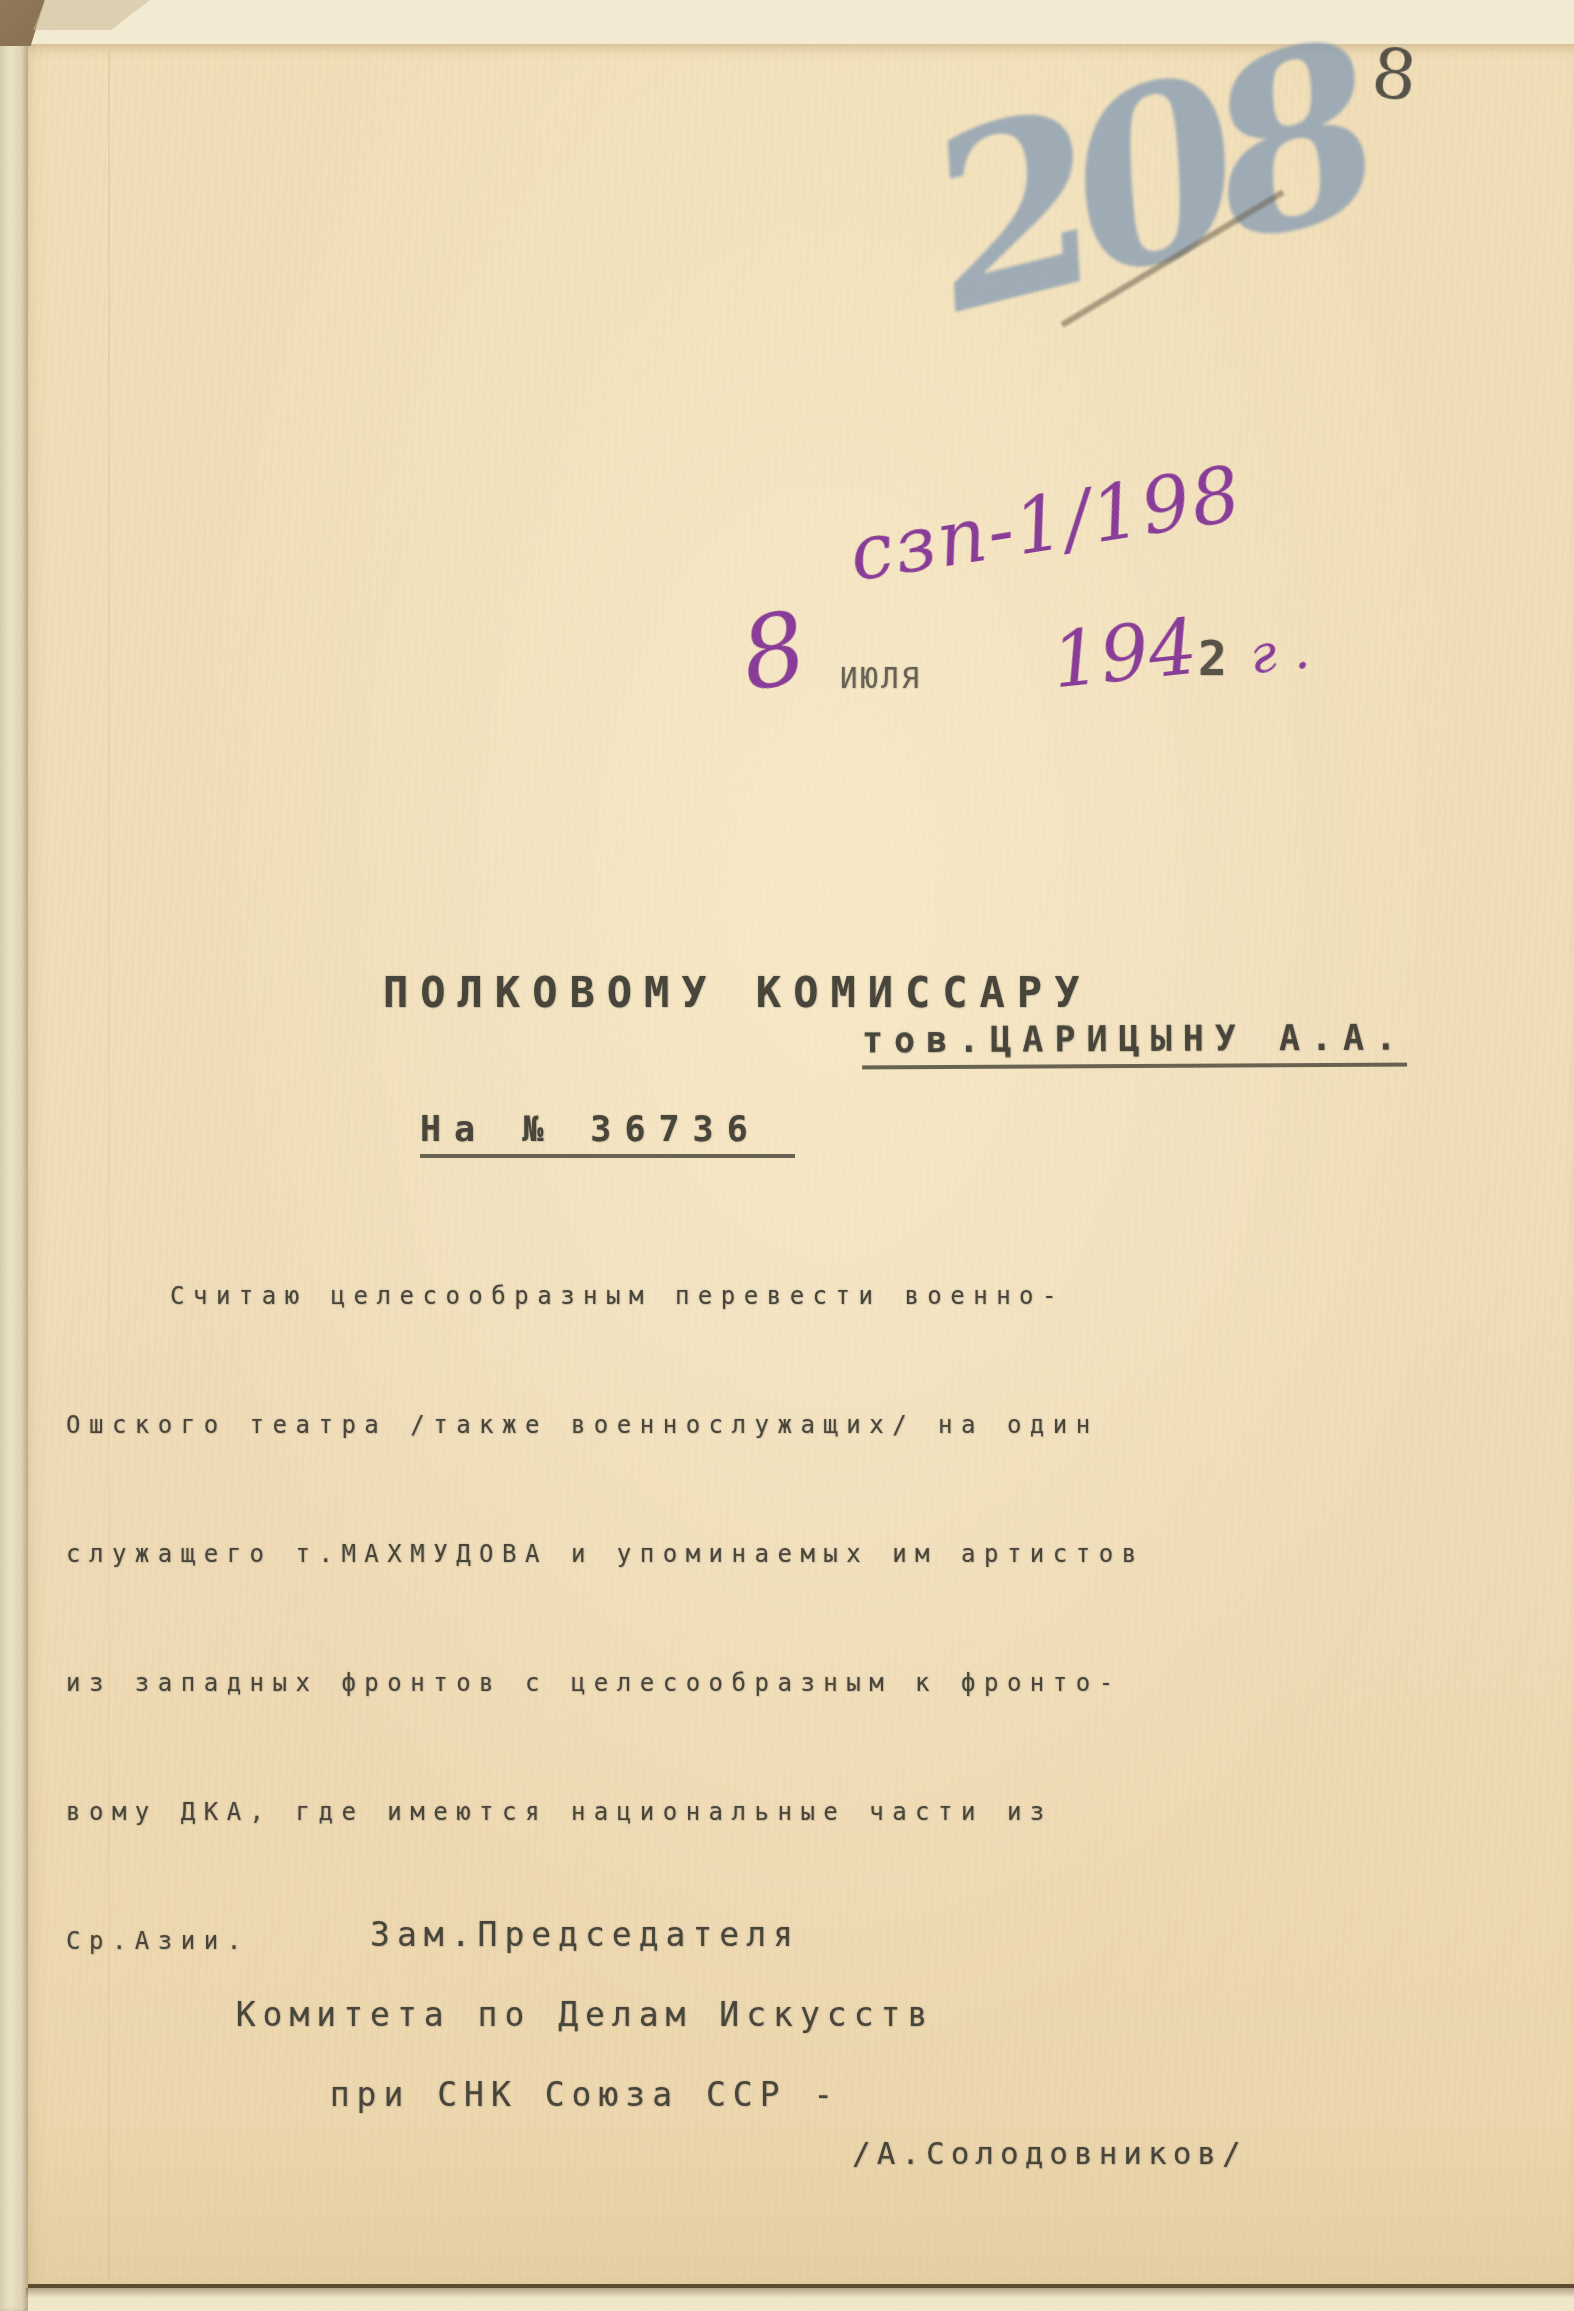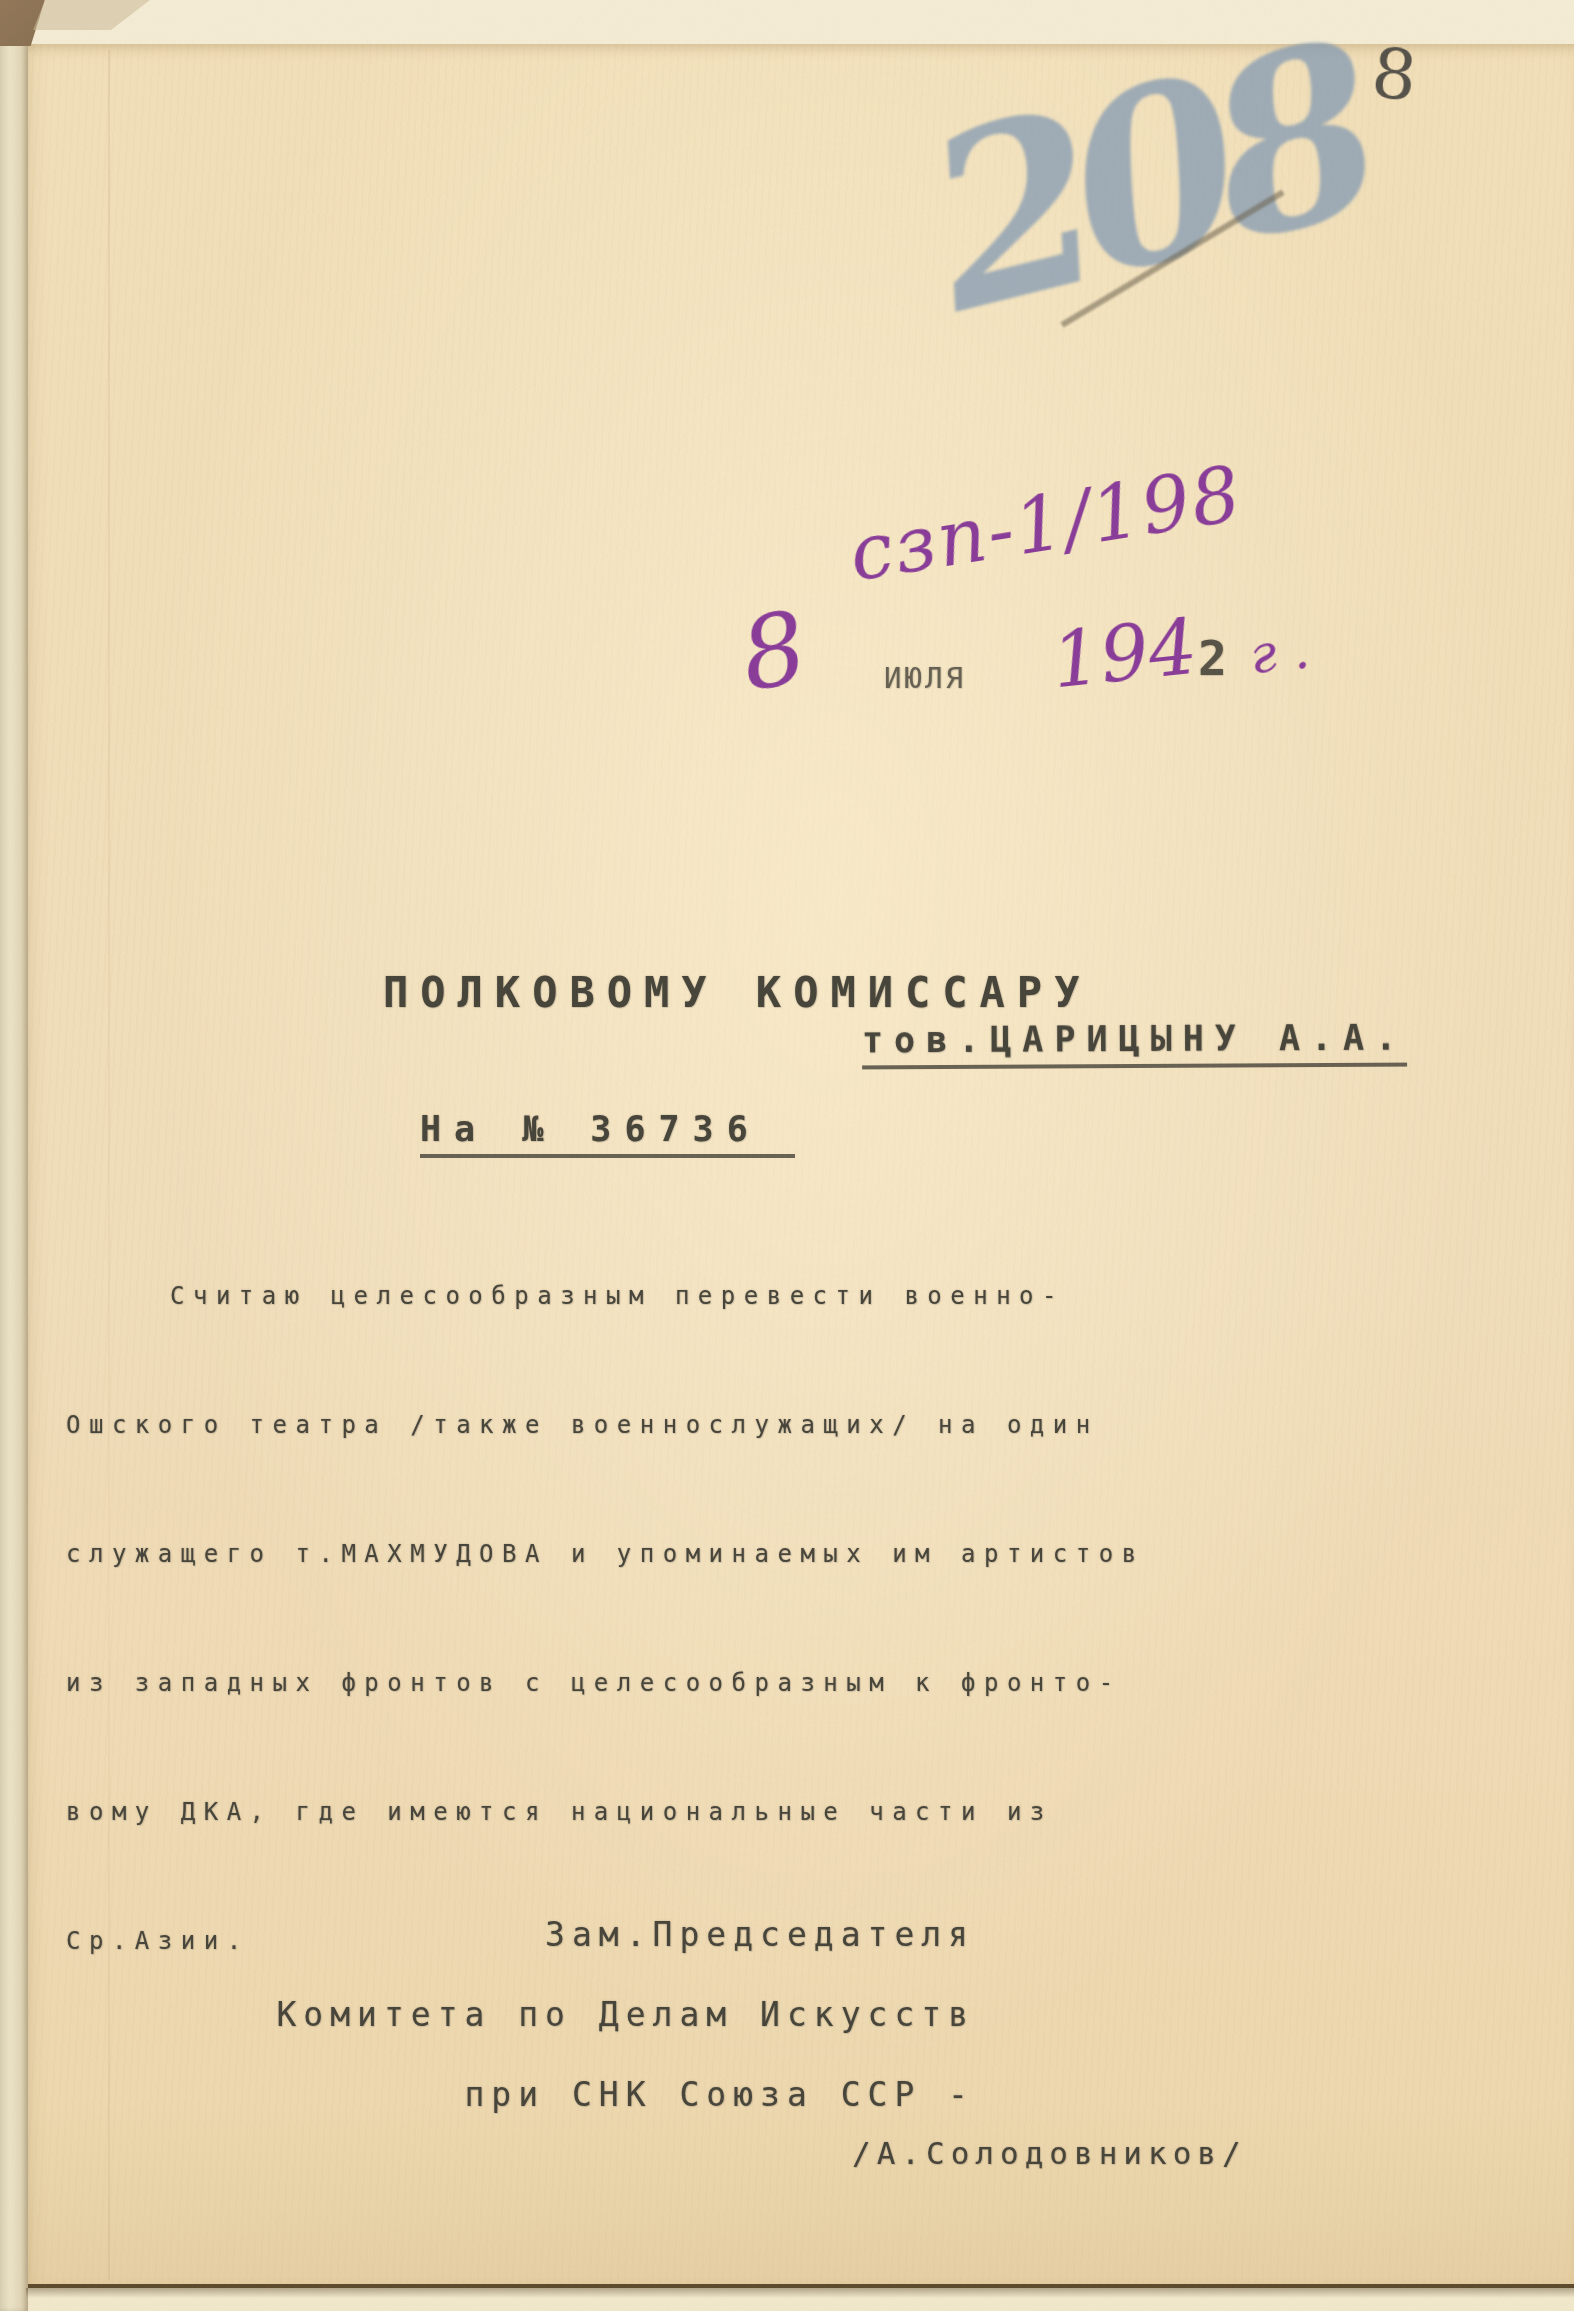--- a/index.html
+++ b/index.html
@@ -50,21 +50,21 @@
     filter:blur(0.55px);
     text-shadow:0 0 2px rgba(72,69,59,.35), 1px 1px 0 rgba(72,69,59,.12);
     white-space:pre;
   }
   .typed.bold{font-weight:bold;}
   .u{border-bottom:4px solid rgba(70,66,55,.8); padding-bottom:7px;}
   .body-lines{position:absolute; left:66px; top:1252px;}
   .body-lines .bl{height:97px; font-size:24px; letter-spacing:8.5px; white-space:pre;}
   .body-lines .bl:first-child{margin-left:104px;}
   .sig-block{position:absolute; left:195px; top:1886px; width:780px; text-align:center;}
-  .sig-block div{height:48px; font-size:33px; letter-spacing:7px;text-align:right;}
+  .sig-block div{height:48px; font-size:33px; letter-spacing:7px;}
 
   
   .hand-purple{
     position:absolute; font-family:"DejaVu Serif","Liberation Serif",serif;
     font-style:italic; color:#8a3d99; filter:blur(.4px); line-height:1; white-space:pre;
   }
   .hand-blue{
     position:absolute; font-family:"DejaVu Serif","Liberation Serif",serif;
     font-style:italic; font-weight:bold; color:rgba(128,153,180,.72);
     filter:blur(1.4px); line-height:1; letter-spacing:-22px; white-space:pre;
@@ -90,21 +90,21 @@
   <div class="corner-tan"></div>
   <div class="crease-v"></div>
   <div class="below-shadow"></div>
 
   <span class="hand-blue" style="left:930px; top:60px; font-size:238px; transform:rotate(-14deg);">208</span>
   <div class="strike"></div>
   <span class="hand-graphite" style="left:1372px; top:40px; font-size:70px; transform:rotate(6deg);">8</span>
 
   <span class="hand-purple" style="left:848px; top:486px; font-size:76px; transform:rotate(-9deg); letter-spacing:2px;">сзп-1/198</span>
   <span class="hand-purple" style="left:742px; top:602px; font-size:100px; transform:rotate(-10deg);">8</span>
-  <span class="typed" style="left:840px; top:664px; font-size:29px; letter-spacing:3px; opacity:.82;margin-left:44px;">ИЮЛЯ</span>
+  <span class="typed" style="left:840px; top:664px; font-size:29px; letter-spacing:3px; opacity:.82;">ИЮЛЯ</span>
   <span class="hand-purple" style="left:1052px; top:616px; font-size:76px; transform:rotate(-6deg);">194</span>
   <span class="typed bold" style="left:1198px; top:634px; font-size:48px; opacity:.9;">2</span>
   <span class="hand-purple" style="left:1250px; top:626px; font-size:52px; transform:rotate(-6deg);">г .</span>
 
   <div class="typed bold" style="left:383px; top:972px; font-size:42px; letter-spacing:12px;">ПОЛКОВОМУ КОМИССАРУ</div>
   <div class="typed bold u" style="left:862px; top:1022px; font-size:35px; letter-spacing:11px; transform:rotate(-0.3deg);">тов.ЦАРИЦЫНУ А.А.</div>
 
   <div class="typed bold u" style="left:420px; top:1112px; font-size:35px; letter-spacing:13px; padding-right:34px;">На № 36736</div>
 
   <div class="body-lines typed">

